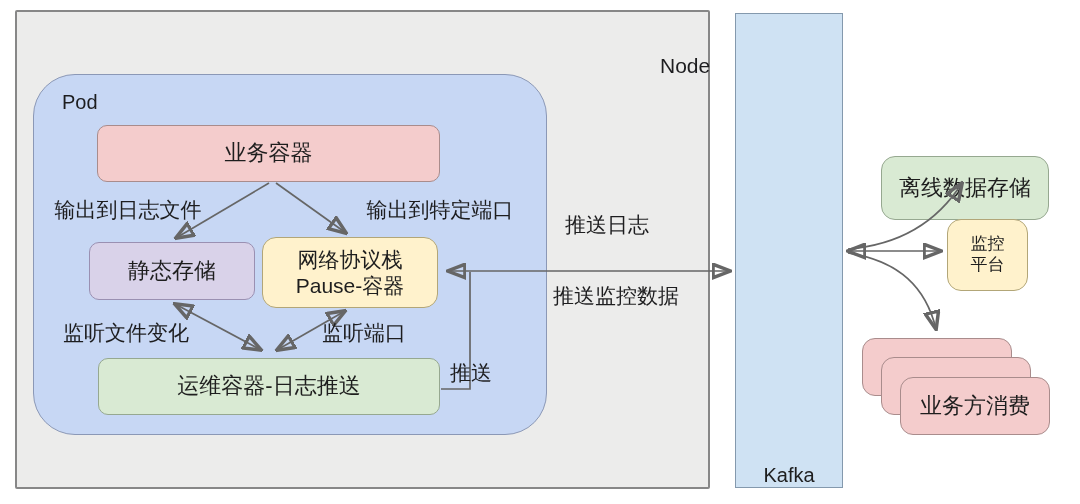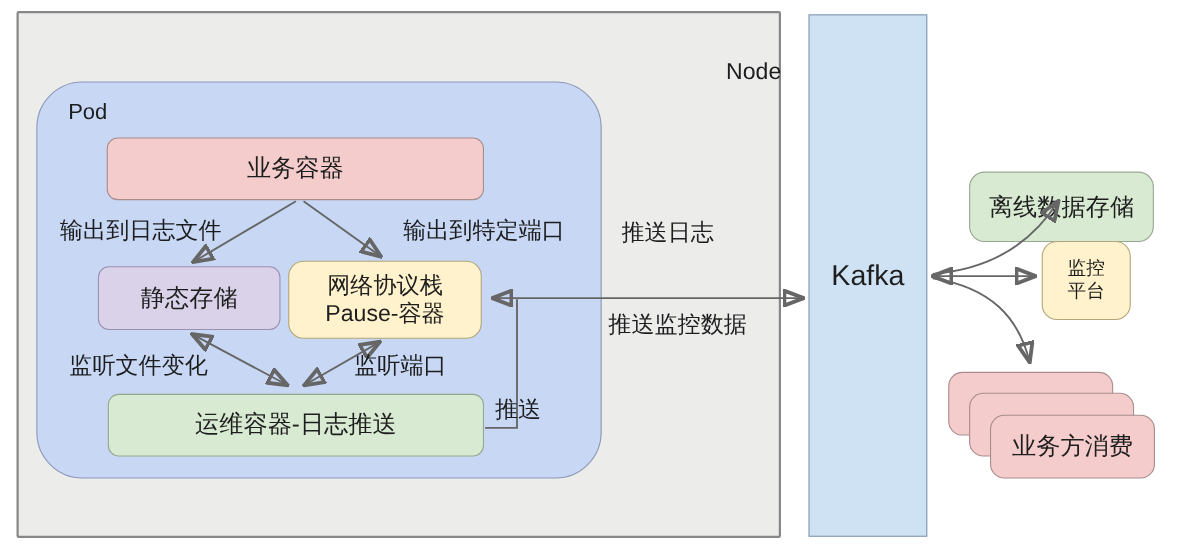--- a/index.html
+++ b/index.html
@@ -6,21 +6,21 @@
   .canvas{
     position:relative;width:1080px;height:504px;background:#ffffff;
     font-family:"Liberation Sans","DejaVu Sans",sans-serif;
     color:#1e1e1e;overflow:hidden;
   }
   .abs{position:absolute;box-sizing:border-box;}
   
   .node-box{left:15px;top:10px;width:695px;height:479px;background:#ececeb;border:2px solid #878787;border-radius:2px;}
   .pod-box{left:33px;top:74px;width:514px;height:361px;background:#c7d7f4;border:1.5px solid #8b98b6;border-radius:42px;}
   .kafka-box{left:735px;top:13px;width:108px;height:475px;background:#cfe2f3;border:1.5px solid #8499ad;
-             display:flex;align-items:center;justify-content:center;font-size:26px;}
+             display:flex;align-items:flex-end;justify-content:center;font-size:20px;}
   
   .box{display:flex;flex-direction:column;align-items:center;justify-content:center;
        text-align:center;font-size:22px;line-height:1.22;border-radius:10px;}
   .business{left:97px;top:125px;width:343px;height:57px;background:#f4cccc;border:1.5px solid #a98c8c;}
   .static{left:89px;top:242px;width:166px;height:58px;background:#d9d2e9;border:1.5px solid #9a90b2;}
   .netstack{left:262px;top:237px;width:176px;height:71px;background:#fff2cc;border:1.5px solid #b2a678;border-radius:14px;font-size:21px;}
   .ops{left:98px;top:358px;width:342px;height:57px;background:#d9ead3;border:1.5px solid #96a890;}
   .offline{left:881px;top:112px;width:168px;height:64px;background:#d9ead3;border:1.5px solid #96a890;border-radius:14px;margin-top:44px;}
   .monitor{left:947px;top:219px;width:81px;height:72px;background:#fff2cc;border:1.5px solid #b2a678;border-radius:14px;font-size:17px;text-align:center;}
   .consumer{width:150px;height:58px;background:#f4cccc;border:1.5px solid #a98c8c;border-radius:13px;}
@@ -95,16 +95,16 @@
     <path d="M848,249 C898,245 936,224 962,183" marker-end="url(#arw)"></path>
     <line x1="848" y1="251" x2="941" y2="251" marker-start="url(#arw)" marker-end="url(#arw)"></line>
     <path d="M848,253 C900,261 926,288 936,329" marker-end="url(#arw)"></path>
   </svg>
 
   <div class="lbl ctr" style="left:128px;top:198px;">输出到日志文件</div>
   <div class="lbl ctr" style="left:440px;top:198px;">输出到特定端口</div>
   <div class="lbl ctr" style="left:126px;top:321px;">监听文件变化</div>
   <div class="lbl ctr" style="left:364px;top:321px;">监听端口</div>
   <div class="lbl ctr" style="left:471px;top:361px;">推送</div>
-  <div class="lbl ctr" style="left:607px;top:200px;">推送日志</div>
+  <div class="lbl ctr" style="left:607px;top:213px;">推送日志</div>
   <div class="lbl ctr" style="left:616px;top:284px;">推送监控数据</div>
 
 </div>
 
 </body></html>

